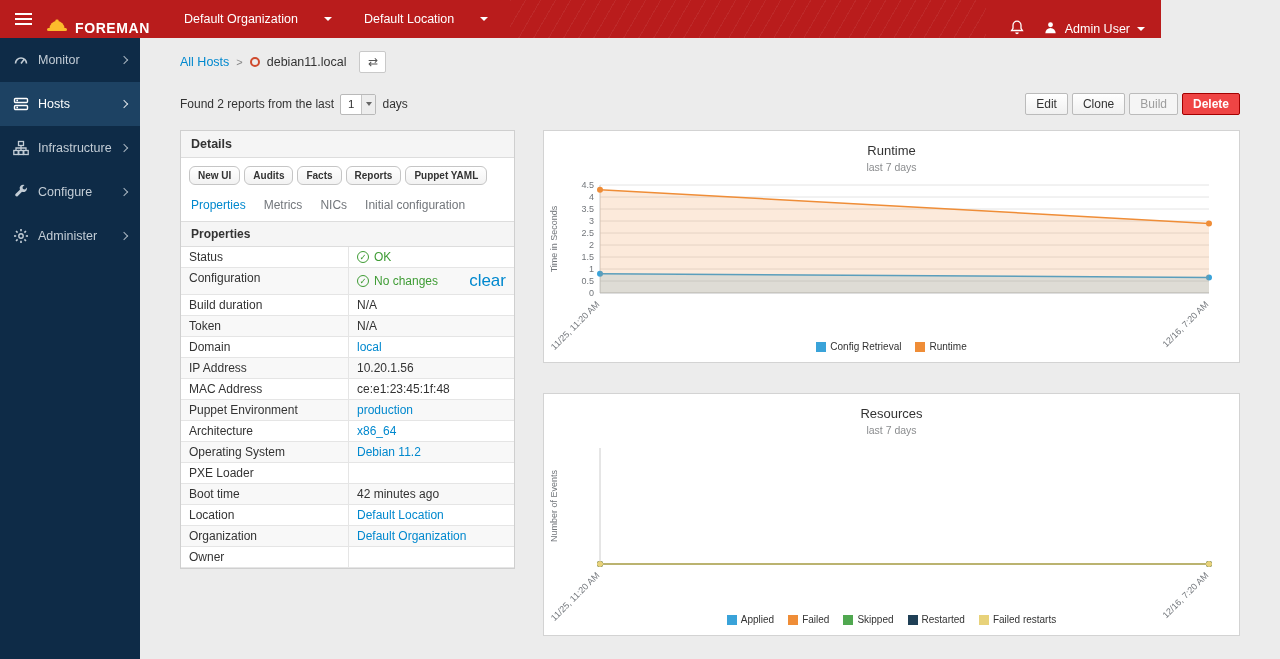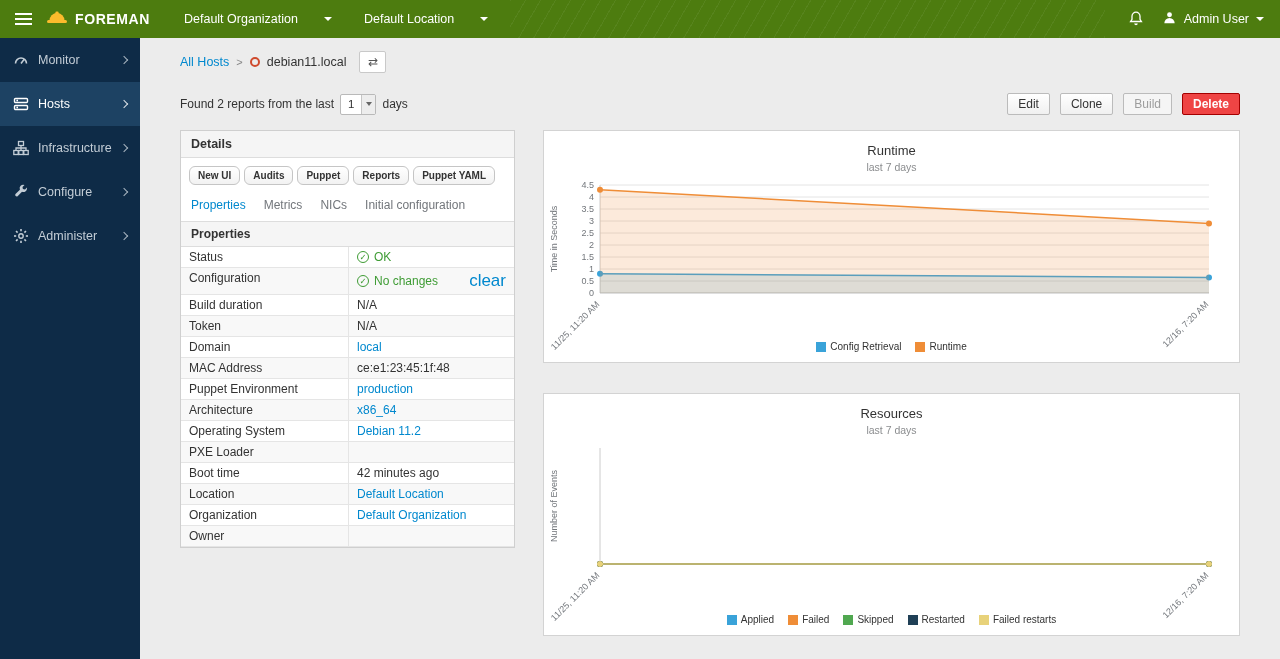--- a/index.html
+++ b/index.html
@@ -9,22 +9,22 @@
     background: #ececec;
     overflow: hidden;
     position: relative;
     color: #333;
   }
   a { text-decoration: none; }
   .link { color: #0088ce; cursor: pointer; }
 
   
   .topbar {
-    position: absolute; top: 0; left: 0; width: 1280px; height: 38px;
-    background: #4d7c0f; color: #fff; display: flex; align-items: center;
+    position: absolute; top: 0; left: 0; width: 1161px; height: 38px;
+    background: #b91c1c; color: #fff; display: flex; align-items: flex-end;
     z-index: 20;
   }
   .topbar-pattern {
     position: absolute; left: 510px; right: 175px; top: 0; bottom: 0;
     background: repeating-linear-gradient(120deg, rgba(255,255,255,0.06) 0 1px, transparent 1px 13px);
     pointer-events: none;
   }
   .hamburger { width: 46px; height: 38px; display: flex; flex-direction: column;
     align-items: center; justify-content: center; gap: 3px; cursor: pointer; }
   .hamburger span { width: 17px; height: 2px; background: #fff; display: block; }
@@ -63,21 +63,21 @@
     justify-content: center; margin-left: 6px; cursor: pointer; font-size: 12px; }
 
   .reports-row { display: flex; align-items: center; margin-top: 18px; font-size: 12px; height: 24px; }
   .days-select { display: inline-flex; align-items: center; border: 1px solid #b9b9b9;
     background: #fff; height: 21px; margin: 0 6px; cursor: pointer; border-radius: 2px; overflow: hidden; }
   .days-select .val { padding: 0 7px; font-size: 11.5px; }
   .days-select .arrow-box { width: 14px; height: 100%; background: #ededed;
     border-left: 1px solid #c5c5c5; display: flex; align-items: center; justify-content: center; }
   .days-select .arrow-box .caret { border-top-color: #666; border-left-width: 3.5px; border-right-width: 3.5px; }
 
-  .action-buttons { margin-left: auto; display: flex; gap: 10px; }
+  .action-buttons { margin-left: auto; display: flex; gap: 4px; }
   .btn { font-size: 12px; padding: 3px 10px; border: 1px solid #bbb; border-radius: 2px;
     background: linear-gradient(#fff, #f0f0f0); color: #333; cursor: pointer; }
   .btn.disabled { color: #9d9d9d; background: #f5f5f5; cursor: default; }
   .btn.danger { background: #ef4444; border-color: #a30000; color: #fff; font-weight: bold; }
 
   .columns { display: flex; align-items: flex-start; gap: 28px; margin-top: 14px; }
 
   
   .details-panel { width: 335px; background: #fff; border: 1px solid #cfcfcf; }
   .panel-header { background: #f5f5f5; border-bottom: 1px solid #ddd; padding: 6px 10px;
@@ -260,21 +260,21 @@
   </div>
 
   <div class="columns">
 
     <section class="details-panel">
       <div class="panel-header">Details</div>
 
       <div class="mini-btn-row">
         <button class="mini-btn">New UI</button>
         <button class="mini-btn">Audits</button>
-        <button class="mini-btn">Puppet</button>
+        <button class="mini-btn">Facts</button>
         <button class="mini-btn">Reports</button>
         <button class="mini-btn">Puppet YAML</button>
       </div>
 
       <div class="dtabs">
         <span class="dtab active">Properties</span>
         <span class="dtab">Metrics</span>
         <span class="dtab">NICs</span>
         <span class="dtab">Initial configuration</span>
       </div>
@@ -303,20 +303,24 @@
         </div>
         <div class="prow">
           <div class="plabel">Token</div>
           <div class="pvalue">N/A</div>
         </div>
         <div class="prow">
           <div class="plabel">Domain</div>
           <div class="pvalue">
             <a class="link">local</a>
           </div>
+        </div>
+        <div class="prow">
+          <div class="plabel">IP Address</div>
+          <div class="pvalue">10.20.1.56</div>
         </div>
         <div class="prow">
           <div class="plabel">MAC Address</div>
           <div class="pvalue">ce:e1:23:45:1f:48</div>
         </div>
         <div class="prow">
           <div class="plabel">Puppet Environment</div>
           <div class="pvalue">
             <a class="link">production</a>
           </div>

